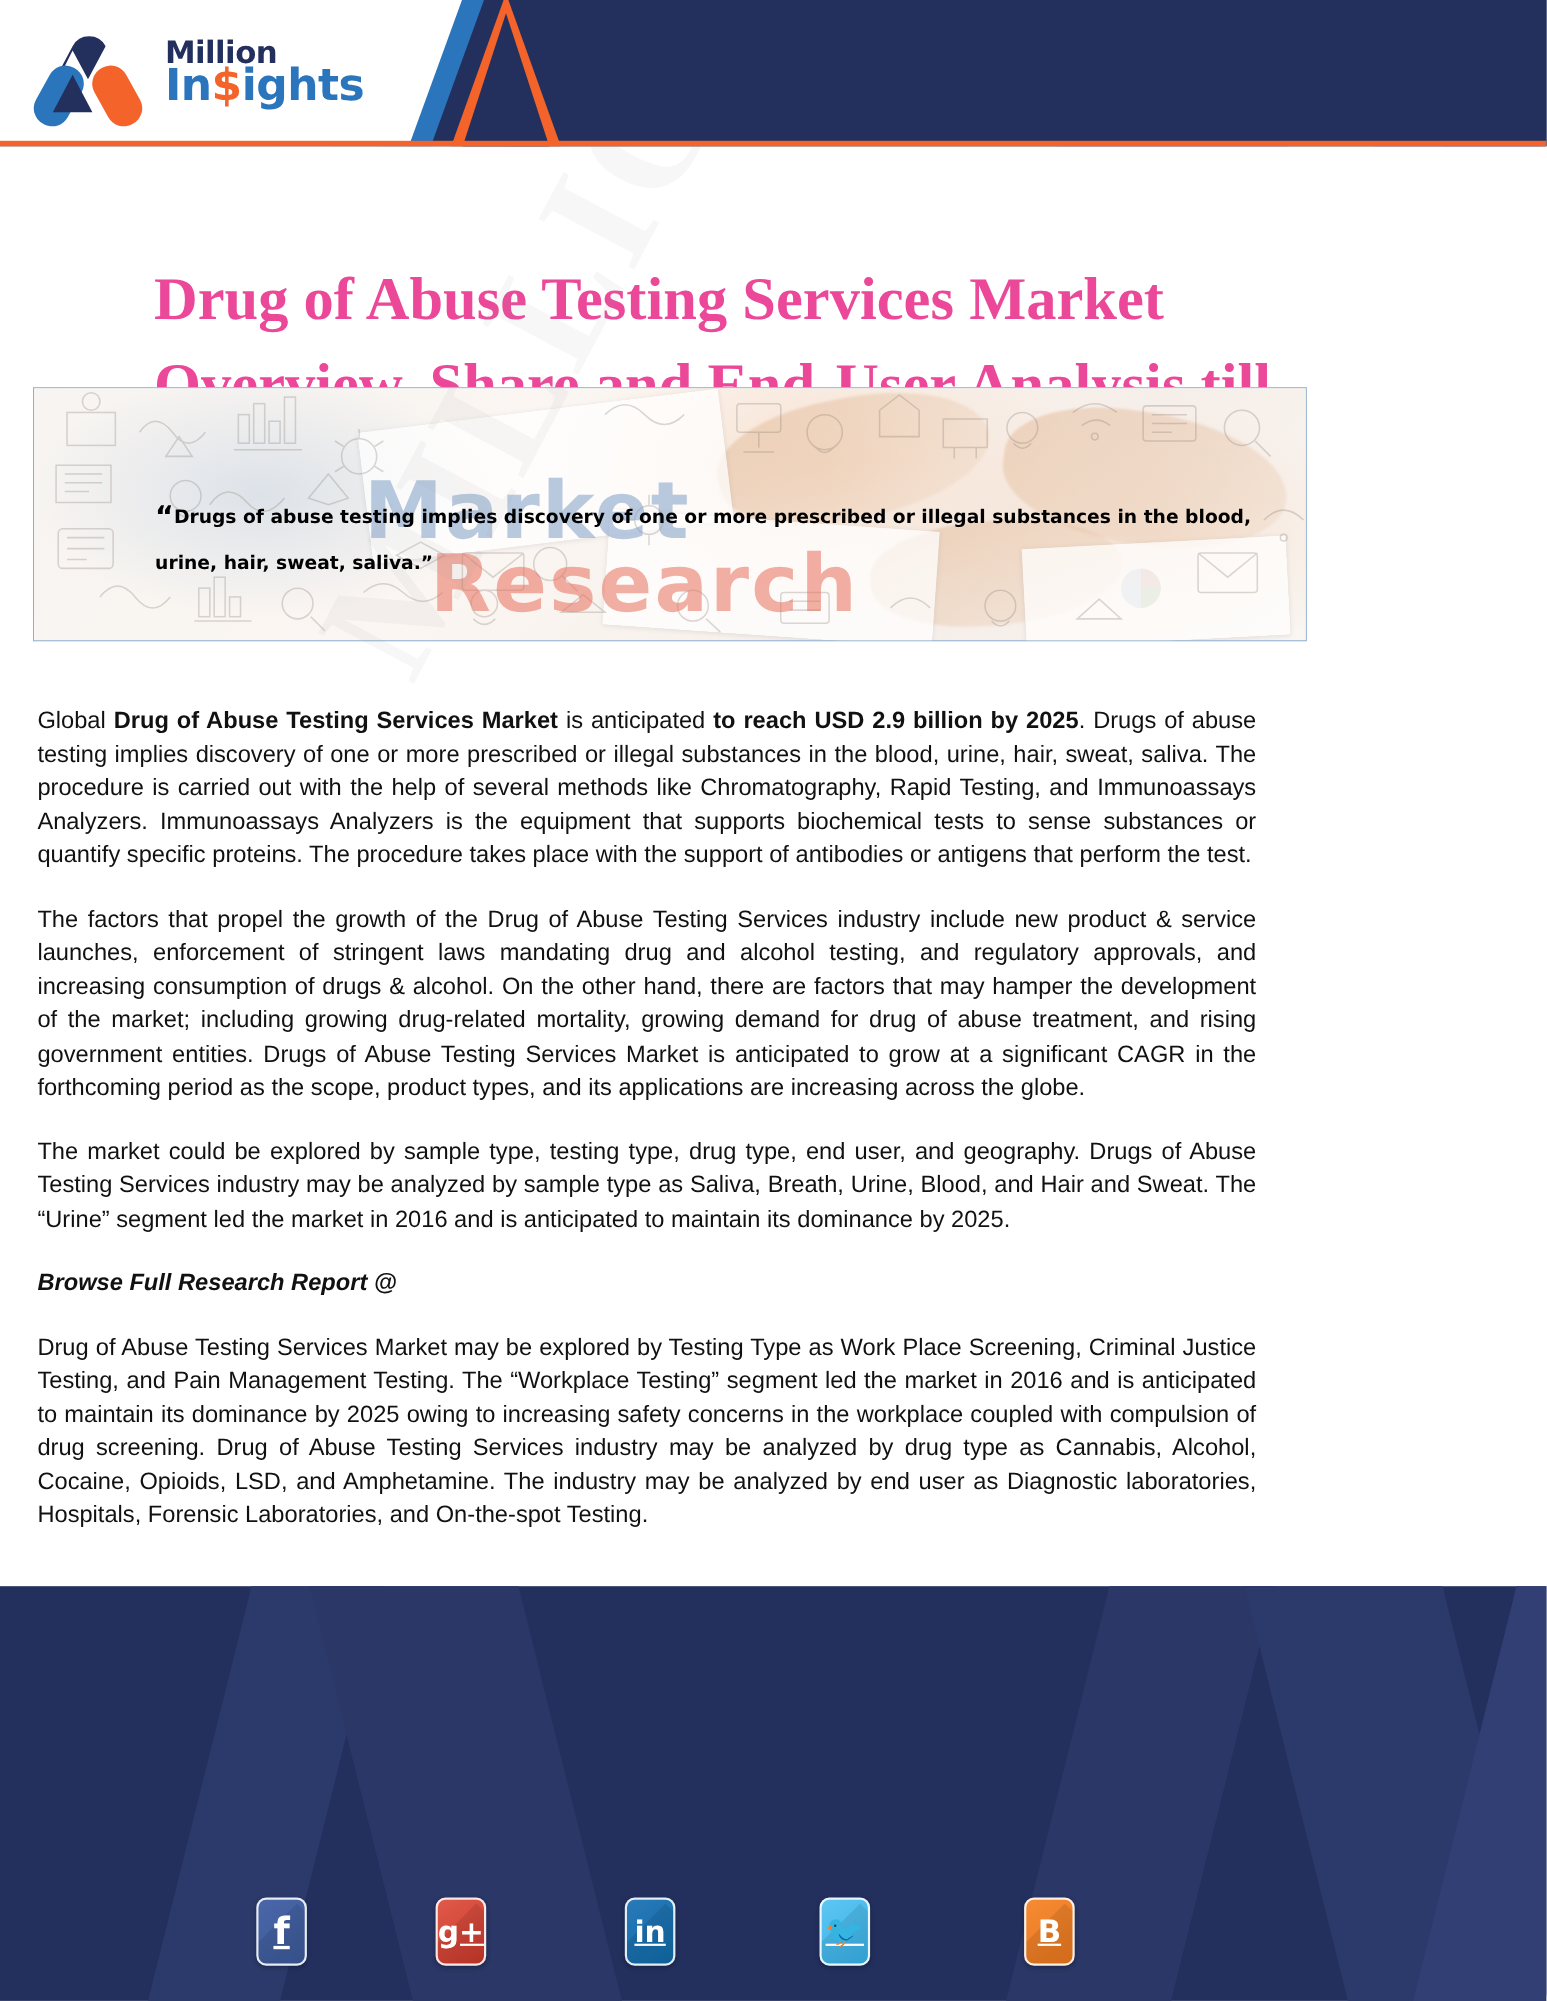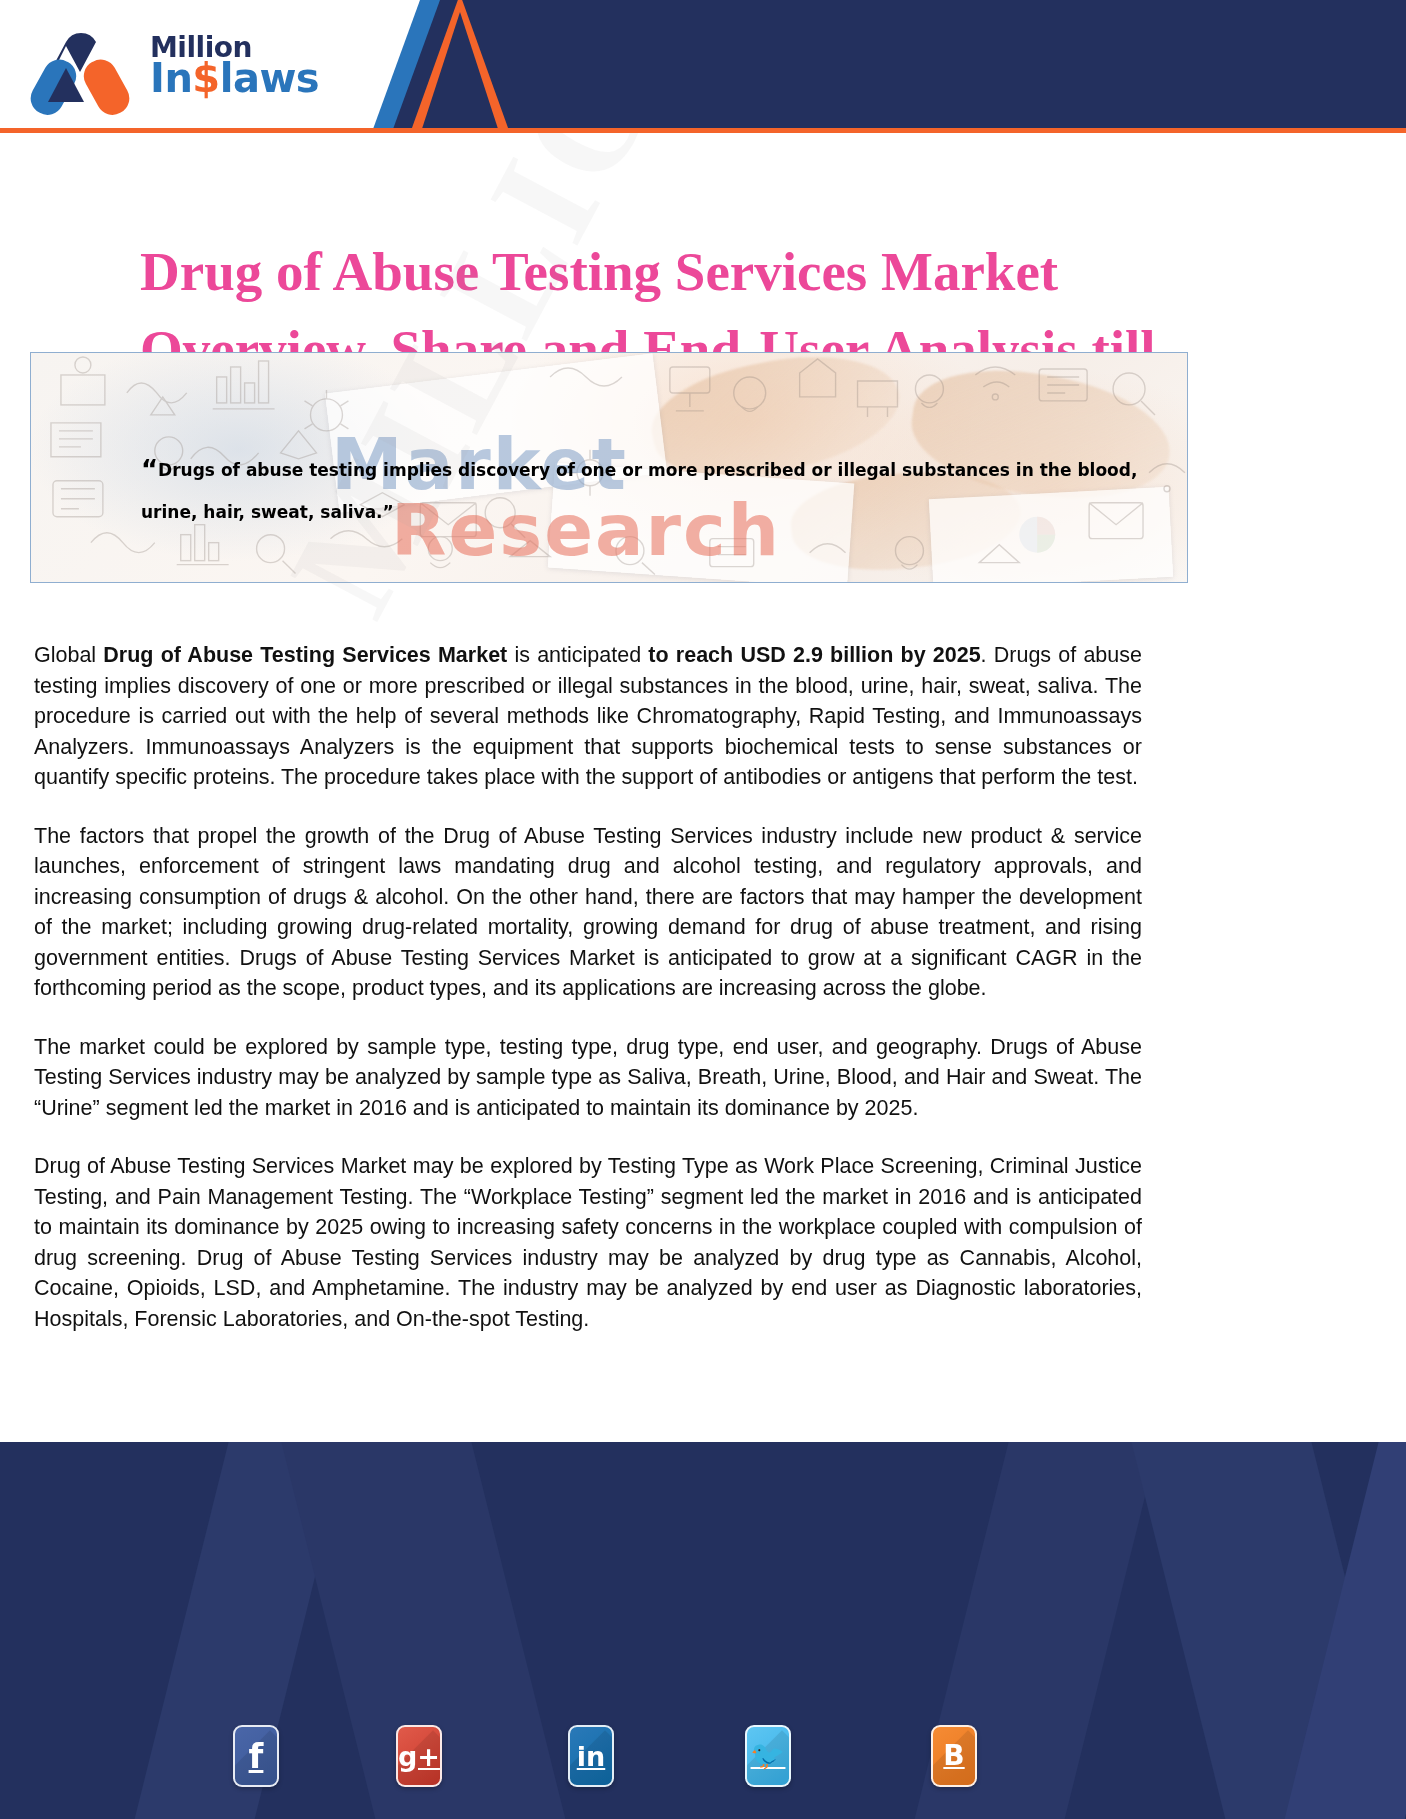--- a/index.html
+++ b/index.html
@@ -363,21 +363,21 @@
     <svg class="logo-mark" viewBox="0 0 118 100">
       <path d="M12 86 L44 26 A17 17 0 0 1 74 26 L58 56 L44 30 L24 70 Z" fill="#23305e"></path>
       <g>
         <rect x="2" y="55" width="58" height="33" rx="16" fill="#2a75bb" transform="rotate(-61 31 71)"></rect>
         <rect x="56" y="55" width="58" height="33" rx="16" fill="#f4642a" transform="rotate(61 85 71)"></rect>
       </g>
       <path d="M26 86 L44 52 L62 86 Z" fill="#23305e"></path>
     </svg>
     <div class="logo-text">
       <span class="l1">Million</span>
-      <span class="l2"><span>In</span><span class="dollar">$</span><span>laws</span></span>
+      <span class="l2"><span>In</span><span class="dollar">$</span><span>ights</span></span>
     </div>
   </div>
   <div class="header-orange-bar"></div>
 </div>
 
 <div class="page-watermark">MILLION INSIGHTS</div>
 
 <h1 class="title">Drug of Abuse Testing Services Market Overview, Share and End-User Analysis till 2025</h1>
 
 <div class="banner">
@@ -479,20 +479,21 @@
 </div>
 
 <div class="content">
 
   <p class="p-just"><span>Global </span><b>Drug of Abuse Testing Services Market</b><span> is anticipated </span><b>to reach USD 2.9 billion by 2025</b><span>. Drugs of abuse testing implies discovery of one or more prescribed or illegal substances in the blood, urine, hair, sweat, saliva. The procedure is carried out with the help of several methods like Chromatography, Rapid Testing, and Immunoassays Analyzers. Immunoassays Analyzers is the equipment that supports biochemical tests to sense substances or quantify specific proteins. The procedure takes place with the support of antibodies or antigens that perform the test.</span></p>
 
   <p class="p-just">The factors that propel the growth of the Drug of Abuse Testing Services industry include new product &amp; service launches, enforcement of stringent laws mandating drug and alcohol testing, and regulatory approvals, and increasing consumption of drugs &amp; alcohol. On the other hand, there are factors that may hamper the development of the market; including growing drug-related mortality, growing demand for drug of abuse treatment, and rising government entities. Drugs of Abuse Testing Services Market is anticipated to grow at a significant CAGR in the forthcoming period as the scope, product types, and its applications are increasing across the globe.</p>
 
   <p class="p-just">The market could be explored by sample type, testing type, drug type, end user, and geography. Drugs of Abuse Testing Services industry may be analyzed by sample type as Saliva, Breath, Urine, Blood, and Hair and Sweat. The “Urine” segment led the market in 2016 and is anticipated to maintain its dominance by 2025.</p>
 
+  <p class="browse-line">Browse Full Research Report @</p>
 
 
   <p class="p-just">Drug of Abuse Testing Services Market may be explored by Testing Type as Work Place Screening, Criminal Justice Testing, and Pain Management Testing. The “Workplace Testing” segment led the market in 2016 and is anticipated to maintain its dominance by 2025 owing to increasing safety concerns in the workplace coupled with compulsion of drug screening. Drug of Abuse Testing Services industry may be analyzed by drug type as Cannabis, Alcohol, Cocaine, Opioids, LSD, and Amphetamine. The industry may be analyzed by end user as Diagnostic laboratories, Hospitals, Forensic Laboratories, and On-the-spot Testing.</p>
 </div>
 
 <div class="footer">
   <div class="f-slant fs1"></div>
   <div class="f-slant fs2"></div>
   <div class="f-slant fs3"></div>
   <div class="f-slant fs4"></div>

